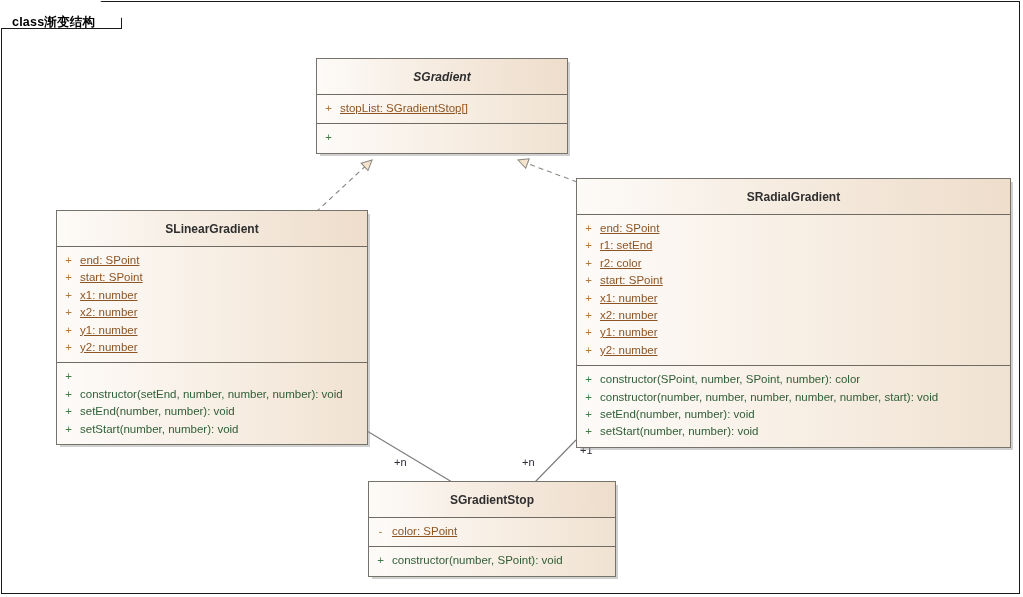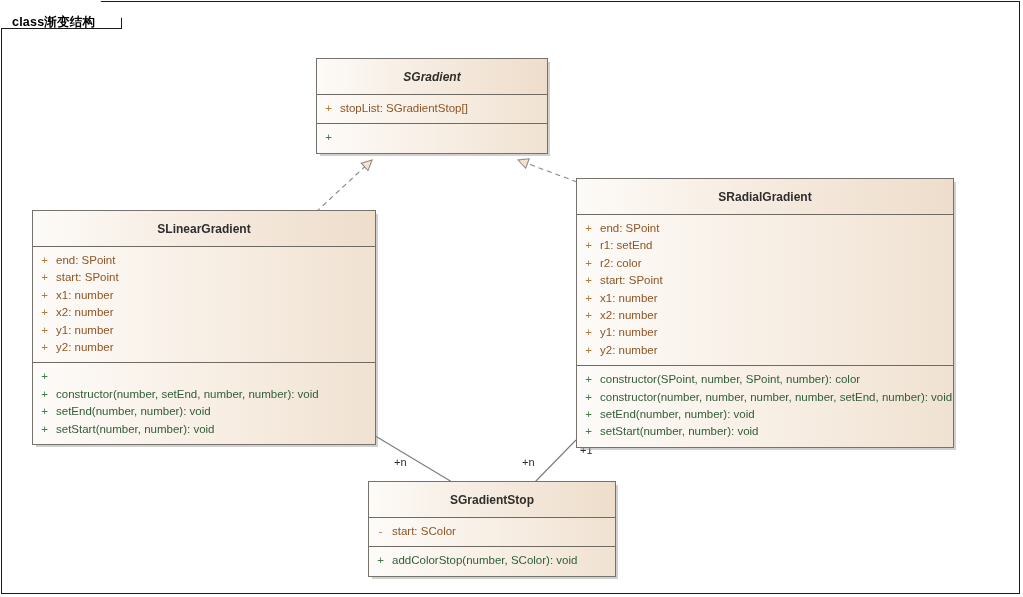--- a/index.html
+++ b/index.html
@@ -93,21 +93,21 @@
     padding: 0 6px 0 0;
   }
   .cb-vis {
     width: 23px;
     flex: 0 0 23px;
     text-align: center;
     font-size: 11.5px;
   }
   
   .attr .cb-vis { color: #b5793a; }
-  .attr .cb-text { color: #8d5524; }
+  .attr .cb-text { color: #8d5524; text-decoration: underline; }
   
   .oper .cb-vis { color: #3f7d46; }
   .oper .cb-text { color: #2f5d36; }
 
   
   .links {
     position: absolute;
     left: 0;
     top: 0;
     width: 1023px;
@@ -156,36 +156,36 @@
     <g>
       <path d="M 576 440 L 535 482" fill="none" stroke="#7a7a7a" stroke-width="1.1"></path>
     </g>
   </svg>
 
   <div class="mult" style="left:348px; top:407px;">+1</div>
   <div class="mult" style="left:394px; top:456px;">+n</div>
   <div class="mult" style="left:522px; top:456px;">+n</div>
   <div class="mult" style="left:580px; top:444px;">+1</div>
 
-  <div class="class-box" style="left:316px; top:58px; width:232px;">
+  <div class="class-box" style="left:316px; top:58px; width:252px;">
     <div class="cb-header abstract">SGradient</div>
     <div class="cb-section">
       <div class="cb-row attr">
         <span class="cb-vis">+</span>
         <span class="cb-text">stopList: SGradientStop[]</span>
       </div>
     </div>
     <div class="cb-section">
       <div class="cb-row oper">
         <span class="cb-vis">+</span>
       </div>
     </div>
   </div>
 
-  <div class="class-box" style="left:32px; top:210px; width:344px;">
+  <div class="class-box" style="left:56px; top:210px; width:312px;">
     <div class="cb-header">SLinearGradient</div>
     <div class="cb-section">
       <div class="cb-row attr">
         <span class="cb-vis">+</span>
         <span class="cb-text">end: SPoint</span>
       </div>
       <div class="cb-row attr">
         <span class="cb-vis">+</span>
         <span class="cb-text">start: SPoint</span>
       </div>
@@ -205,34 +205,34 @@
         <span class="cb-vis">+</span>
         <span class="cb-text">y2: number</span>
       </div>
     </div>
     <div class="cb-section">
       <div class="cb-row oper">
         <span class="cb-vis">+</span>
       </div>
       <div class="cb-row oper">
         <span class="cb-vis">+</span>
-        <span class="cb-text">constructor(number, setEnd, number, number): void</span>
+        <span class="cb-text">constructor(setEnd, number, number, number): void</span>
       </div>
       <div class="cb-row oper">
         <span class="cb-vis">+</span>
         <span class="cb-text">setEnd(number, number): void</span>
       </div>
       <div class="cb-row oper">
         <span class="cb-vis">+</span>
         <span class="cb-text">setStart(number, number): void</span>
       </div>
     </div>
   </div>
 
-  <div class="class-box" style="left:576px; top:178px; width:378px;">
+  <div class="class-box" style="left:576px; top:178px; width:435px;">
     <div class="cb-header">SRadialGradient</div>
     <div class="cb-section">
       <div class="cb-row attr">
         <span class="cb-vis">+</span>
         <span class="cb-text">end: SPoint</span>
       </div>
       <div class="cb-row attr">
         <span class="cb-vis">+</span>
         <span class="cb-text">r1: setEnd</span>
       </div>
@@ -261,42 +261,42 @@
         <span class="cb-text">y2: number</span>
       </div>
     </div>
     <div class="cb-section">
       <div class="cb-row oper">
         <span class="cb-vis">+</span>
         <span class="cb-text">constructor(SPoint, number, SPoint, number): color</span>
       </div>
       <div class="cb-row oper">
         <span class="cb-vis">+</span>
-        <span class="cb-text">constructor(number, number, number, number, setEnd, number): void</span>
+        <span class="cb-text">constructor(number, number, number, number, number, start): void</span>
       </div>
       <div class="cb-row oper">
         <span class="cb-vis">+</span>
         <span class="cb-text">setEnd(number, number): void</span>
       </div>
       <div class="cb-row oper">
         <span class="cb-vis">+</span>
         <span class="cb-text">setStart(number, number): void</span>
       </div>
     </div>
   </div>
 
   <div class="class-box" style="left:368px; top:481px; width:248px;">
     <div class="cb-header">SGradientStop</div>
     <div class="cb-section">
       <div class="cb-row attr">
         <span class="cb-vis">-</span>
-        <span class="cb-text">start: SColor</span>
-      </div>
-    </div>
-    <div class="cb-section">
-      <div class="cb-row oper">
-        <span class="cb-vis">+</span>
-        <span class="cb-text">addColorStop(number, SColor): void</span>
+        <span class="cb-text">color: SPoint</span>
+      </div>
+    </div>
+    <div class="cb-section">
+      <div class="cb-row oper">
+        <span class="cb-vis">+</span>
+        <span class="cb-text">constructor(number, SPoint): void</span>
       </div>
     </div>
   </div>
 
 </div>
 
 </body></html>

